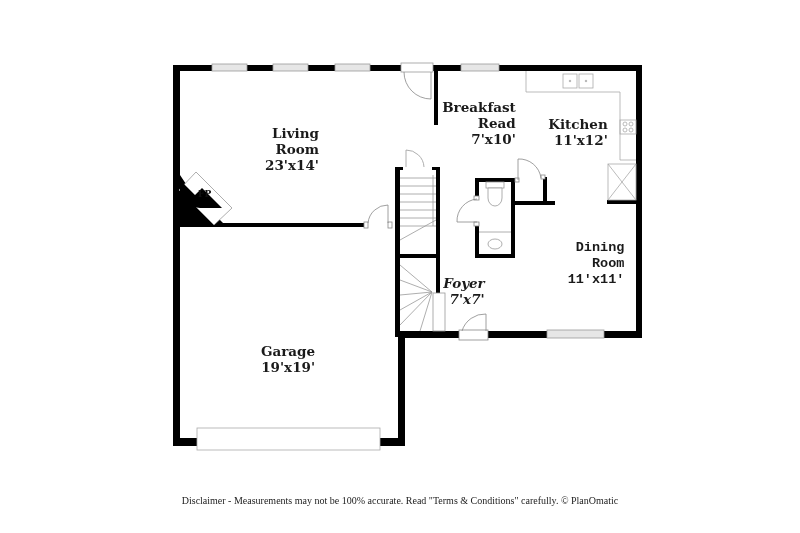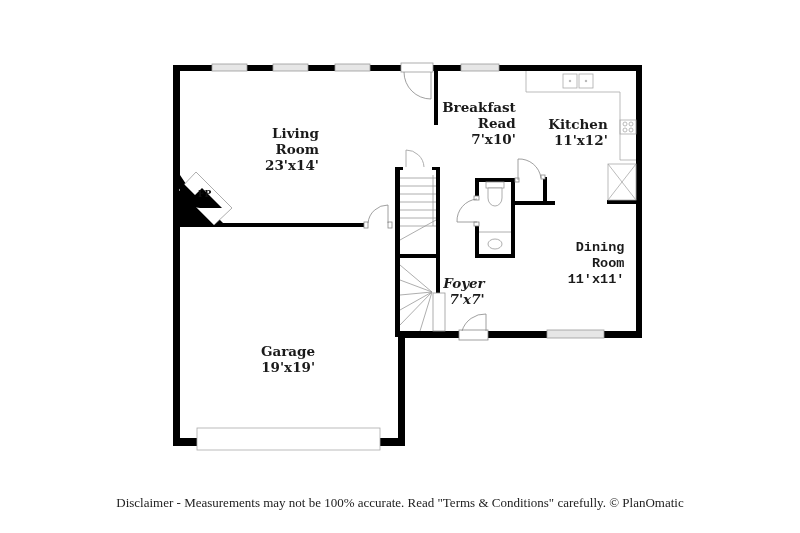--- a/index.html
+++ b/index.html
@@ -1,20 +1,20 @@
 <!DOCTYPE html>
 <html><head>
 <meta charset="utf-8">
 <style>
   html, body { margin:0; padding:0; background:#ffffff; }
   body { width:800px; height:533px; position:relative; overflow:hidden; font-family:"DejaVu Serif", "Liberation Serif", serif; }
   #plan { position:absolute; left:0; top:0; width:800px; height:533px; }
   .label { position:absolute; text-align:right; font-family:"DejaVu Serif","Liberation Serif",serif; font-weight:bold; color:#1a1a1a; line-height:16px; font-size:13.5px; transform:translateX(-50%); white-space:nowrap; }
   .label span { display:block; }
-  .disclaimer { position:absolute; left:0; width:800px; top:495px; text-align:center; font-family:"Liberation Serif","DejaVu Serif",serif; font-size:13px; color:#222; }
+  .disclaimer { position:absolute; left:0; width:800px; top:495px; text-align:center; font-family:"Liberation Serif","DejaVu Serif",serif; font-size:10px; color:#222; }
 </style>
 </head>
 <body>
 
 <svg id="plan" viewBox="0 0 800 533" xmlns="http://www.w3.org/2000/svg">
   <g fill="#000">
 
     <rect x="173" y="65" width="469" height="6"></rect>
 
     <rect x="173" y="65" width="7" height="381"></rect>

